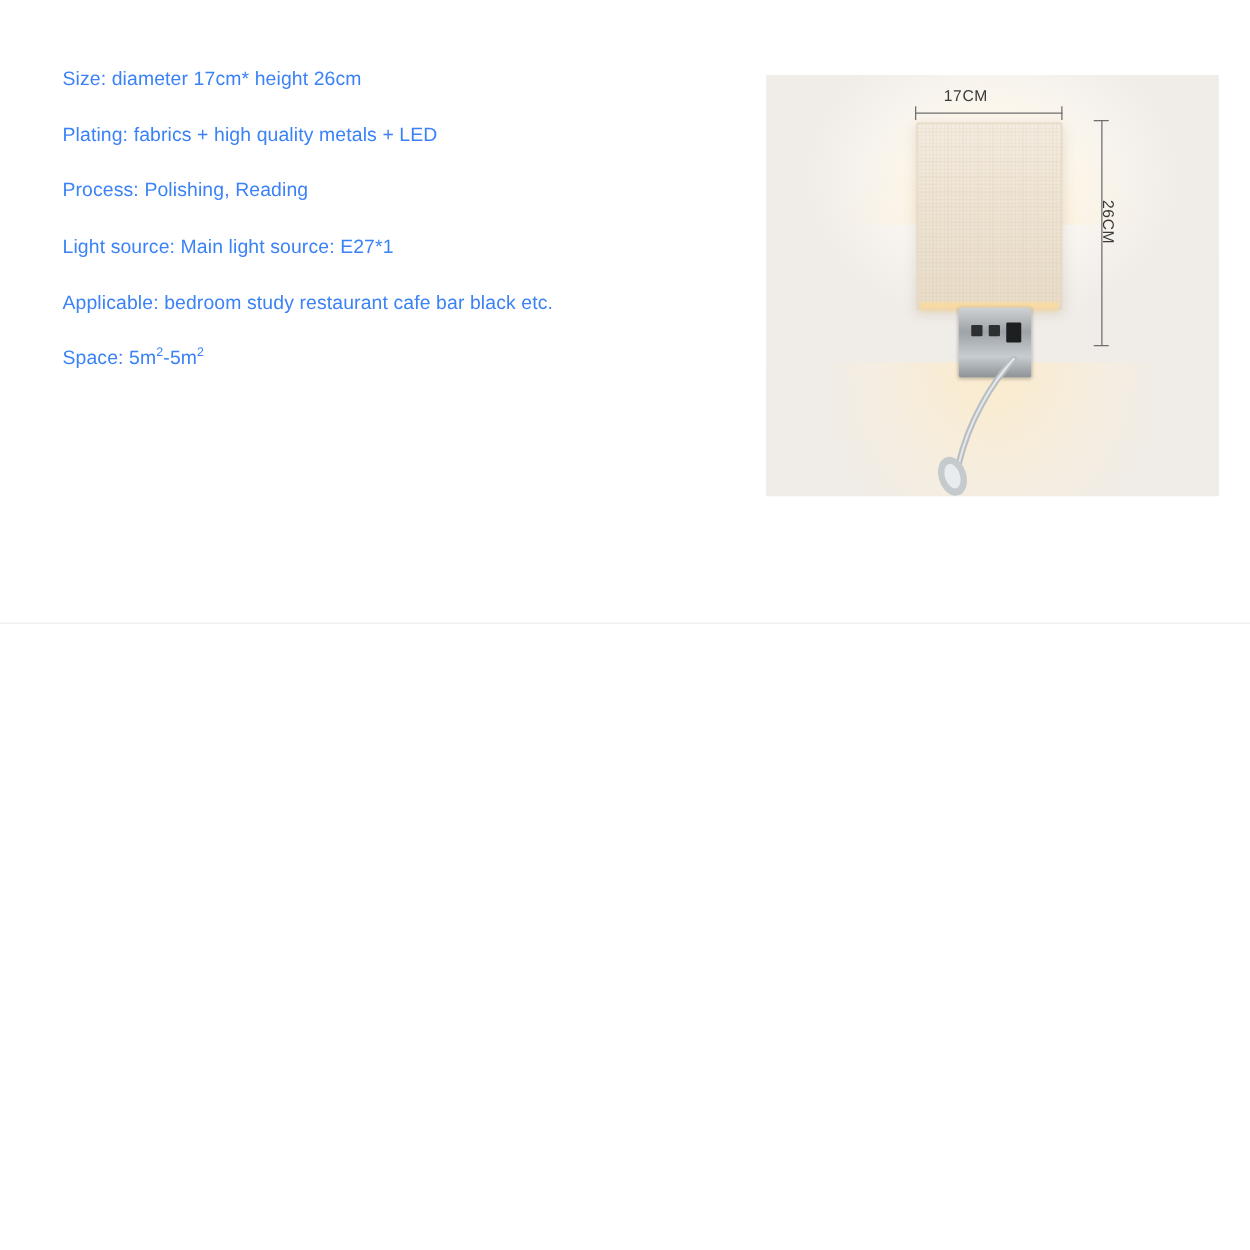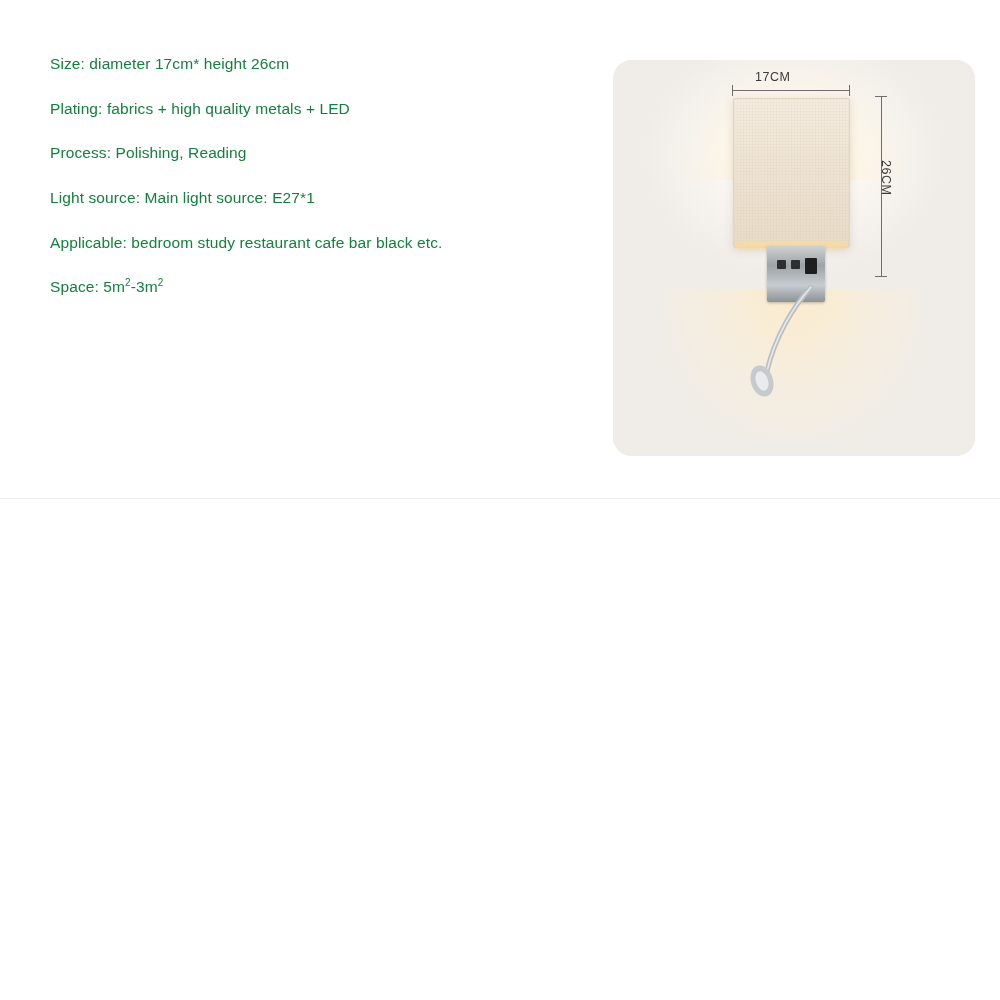--- a/index.html
+++ b/index.html
@@ -39,38 +39,38 @@
     position: absolute;
     margin: 0;
     padding: 0;
     list-style: none;
   }
   .spec-list.block-1 { left: 50px; top: 54px; width: 520px; }
 
   .spec-item {
     font-size: 15.5px;
     line-height: 20px;
-    color: #15803d;
+    color: #3b82f6;
     margin-bottom: 24.7px;
     white-space: nowrap;
     letter-spacing: 0.1px;
   }
   .spec-item sup {
     font-size: 10px;
     vertical-align: super;
     line-height: 0;
   }
 
   
   .photo {
     position: absolute;
     overflow: hidden;
     background: #f3f1ef;
   }
-  .photo-1 { left: 613px; top: 60px; width: 362px; height: 396px; border-radius: 19px; }
+  .photo-1 { left: 613px; top: 60px; width: 362px; height: 337px; }
 
   .photo-inner {
     position: absolute;
     inset: 0;
     background:
       radial-gradient(ellipse 150px 120px at 50% 24%, #ffffff 0%, #fbf8f4 45%, #f0ece7 100%),
       linear-gradient(180deg, #f6f4f1 0%, #efece8 100%);
   }
   
   .glow-up {
@@ -174,21 +174,21 @@
 <div class="page">
 
   <div class="section section-1">
 
     <ul class="spec-list block-1">
       <li class="spec-item">Size: diameter 17cm* height 26cm</li>
       <li class="spec-item">Plating: fabrics + high quality metals + LED</li>
       <li class="spec-item">Process: Polishing, Reading</li>
       <li class="spec-item">Light source: Main light source: E27*1</li>
       <li class="spec-item">Applicable: bedroom study restaurant cafe bar black etc.</li>
-      <li class="spec-item"><span>Space: 5m</span><sup>2</sup><span>-3m</span><sup>2</sup></li>
+      <li class="spec-item"><span>Space: 5m</span><sup>2</sup><span>-5m</span><sup>2</sup></li>
     </ul>
 
     <div class="photo photo-1 p1">
       <div class="photo-inner"></div>
       <div class="glow-up"></div>
       <div class="glow-down"></div>
 
       <div class="shade">
         <div class="shade-texture"></div>
         <div class="shade-bottom-glow"></div>

